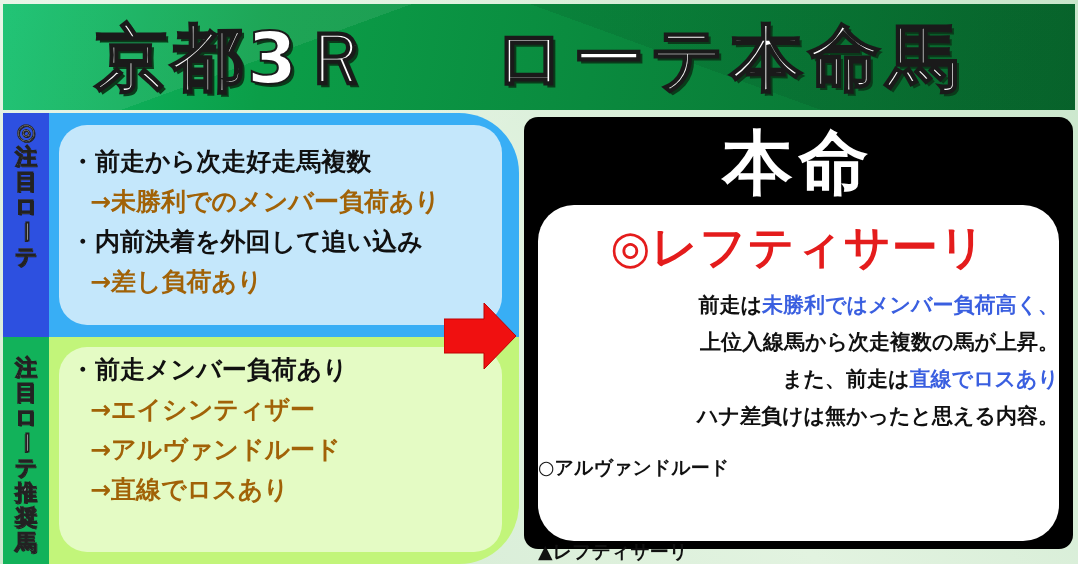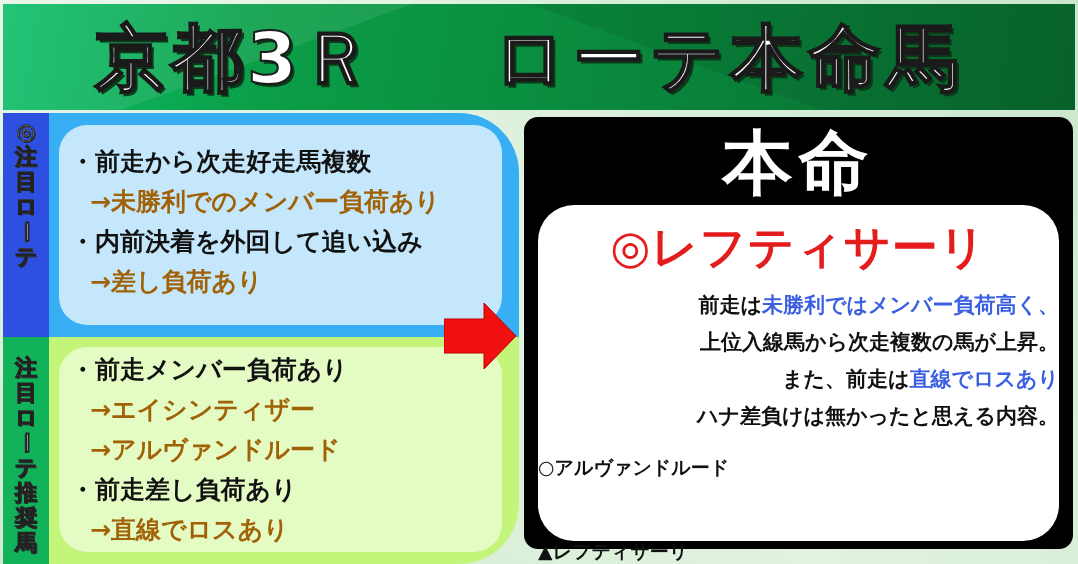--- a/index.html
+++ b/index.html
@@ -161,21 +161,20 @@
     <span>推</span>
     <span>奨</span>
     <span>馬</span>
   </div>
 </div>
 <div class="sec2-inner"></div>
 <div class="list" style="top:350px;">
   <div class="bullet">・前走メンバー負荷あり</div>
   <div class="arrow">→エイシンティザー</div>
   <div class="arrow">→アルヴァンドルード</div>
-  <div class="bullet">・前走差し負荷あり</div>
   <div class="arrow">→直線でロスあり</div>
 </div>
 
 <svg class="big-arrow" viewBox="0 0 72 66">
   <polygon points="0,16 40,16 40,0 72,33 40,66 40,50 0,50" fill="#f01010" stroke="#c00000" stroke-width="1"></polygon>
 </svg>
 
 <div class="card">
   <div class="card-title">本命</div>
   <div class="card-inner">

